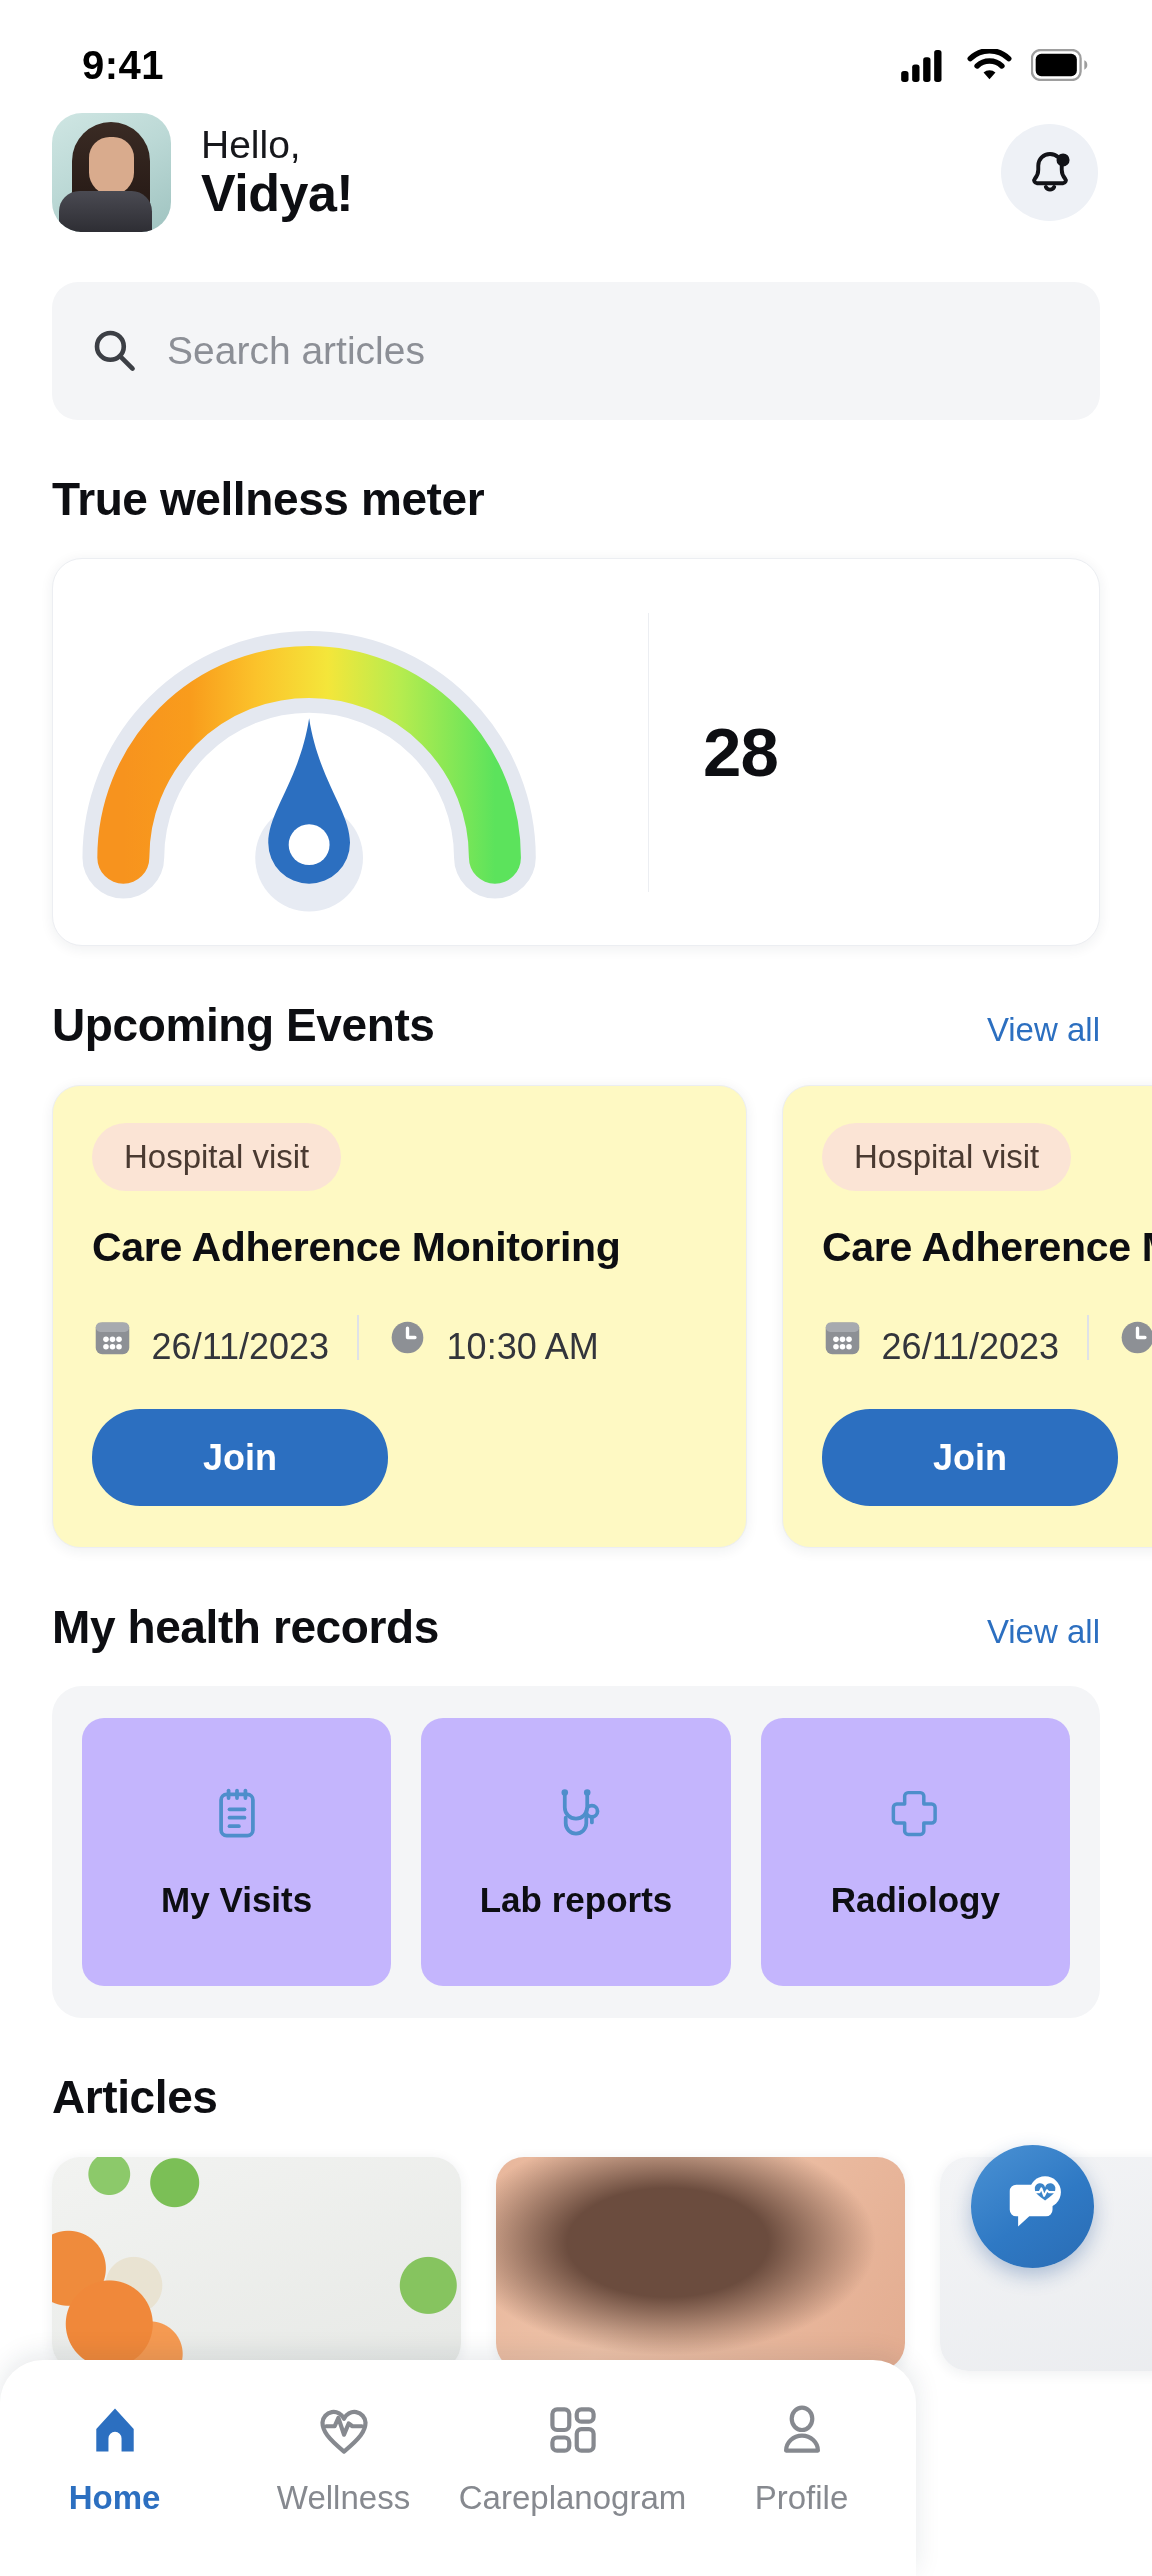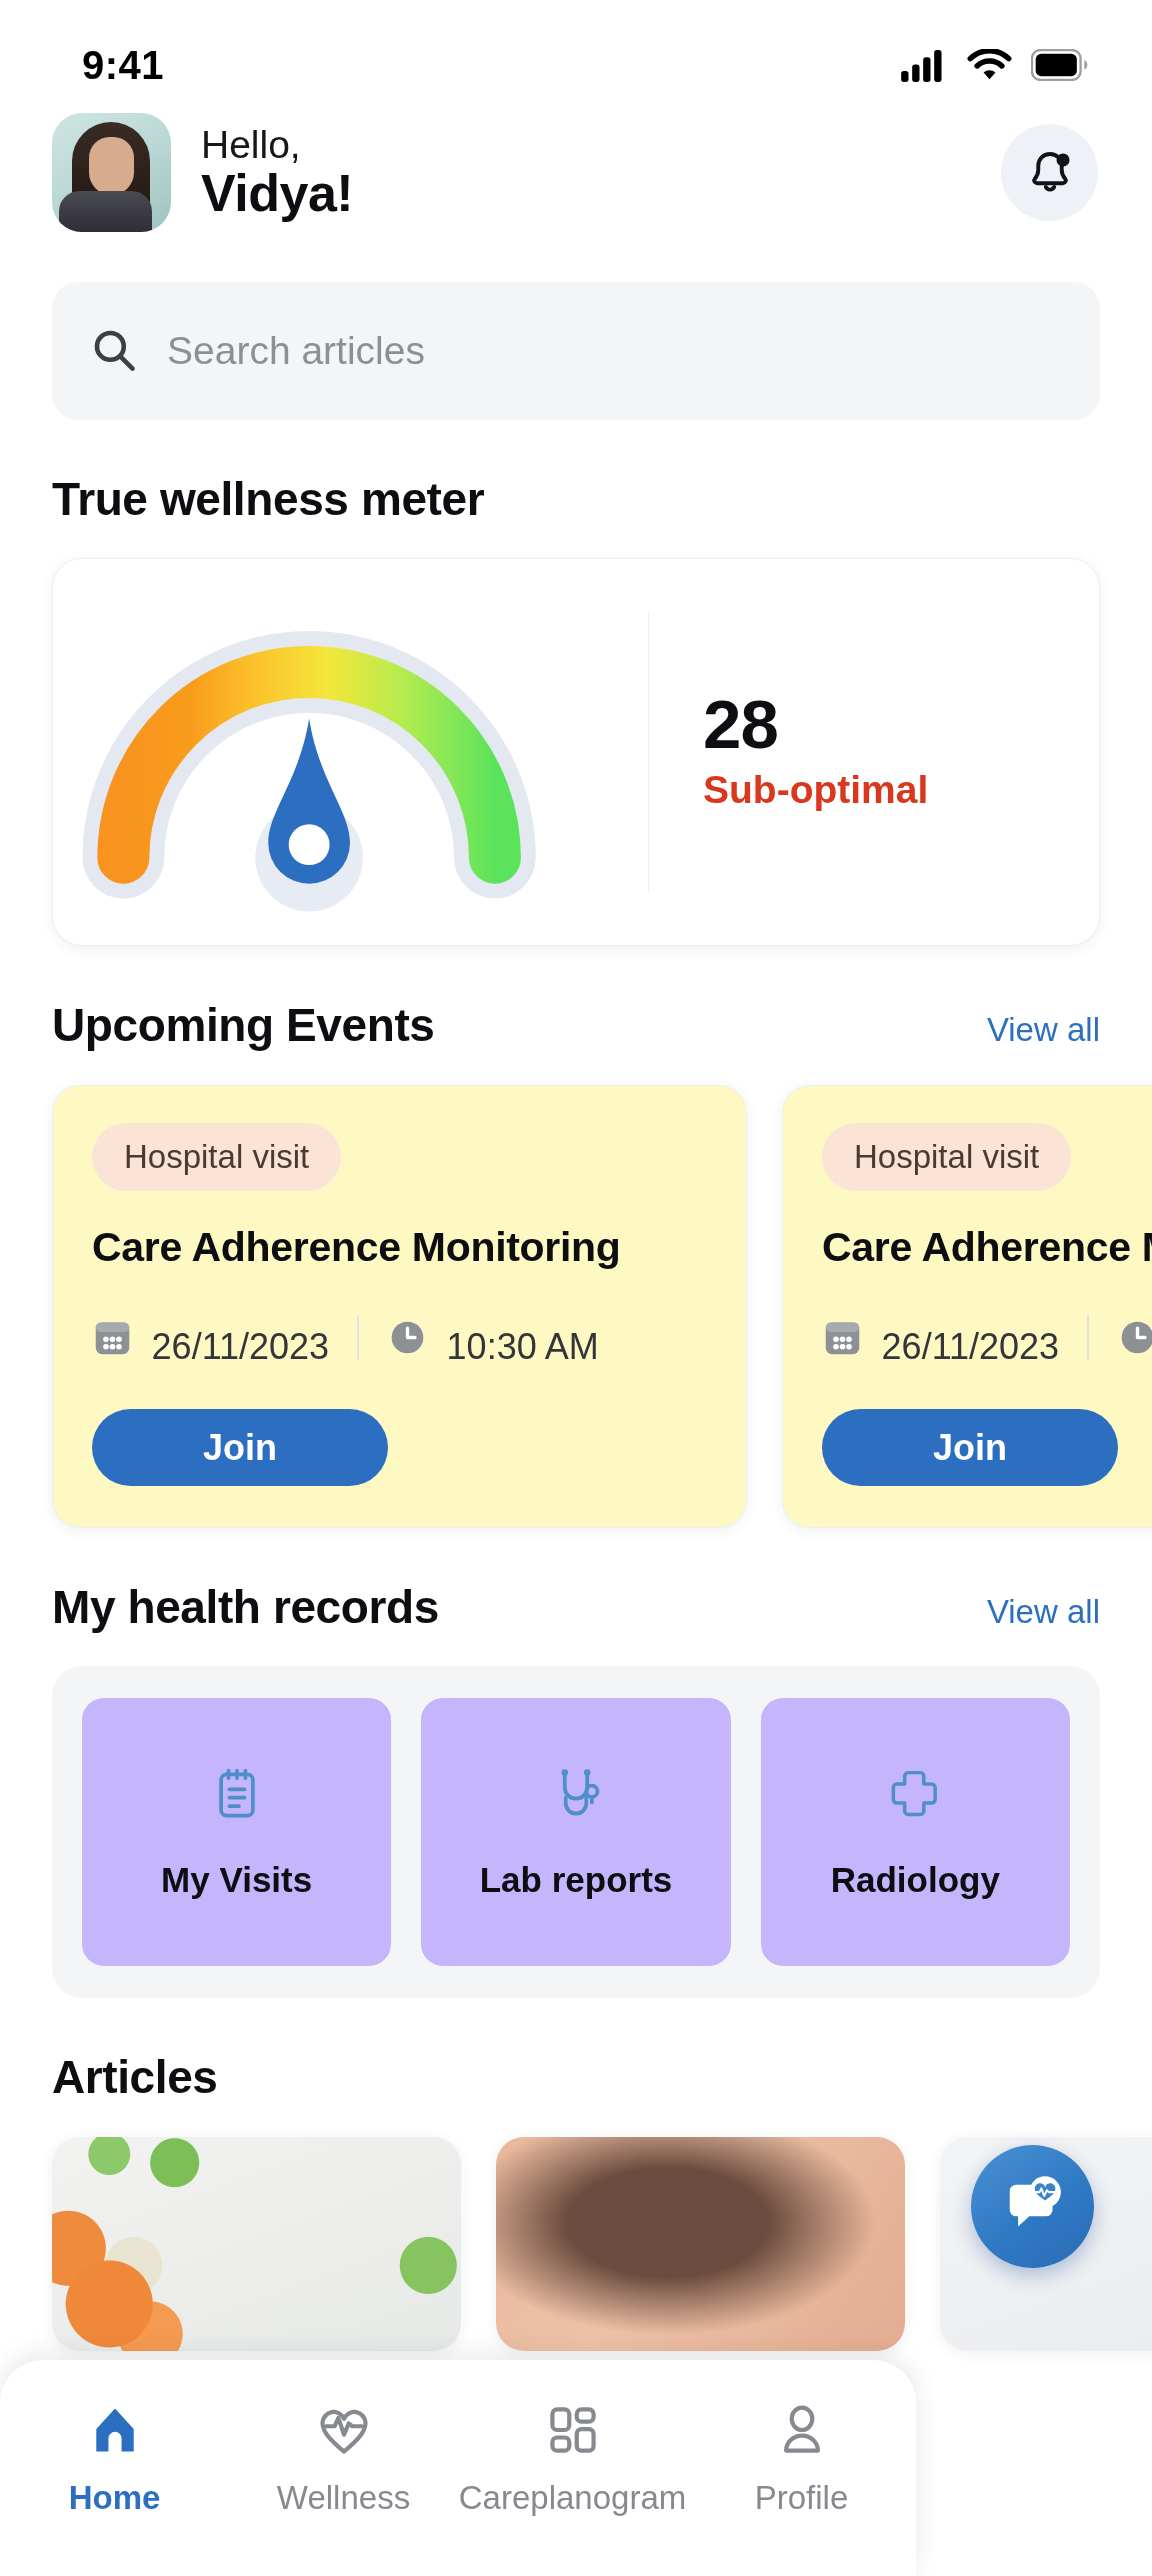--- a/index.html
+++ b/index.html
@@ -101,21 +101,21 @@
   }
   .event-title{
     font-size:41px; font-weight:700; color:#0d0e12; margin-top:33px;
     white-space:nowrap; letter-spacing:-0.3px;
   }
   .meta-row{ display:flex; align-items:center; gap:28px; margin-top:35px; }
   .meta{ display:flex; align-items:center; gap:18.6px; }
   .meta-txt{ font-size:36px; color:#33353b;margin-top:20px; }
   .meta-div{ width:1.9px; height:45px; background:#dfe2e8; }
   .join-btn{
-    margin-top:41px; width:296px; height:77px; border-radius:48px;
+    margin-top:41px; width:296px; height:97px; border-radius:48px;
     background:#2c6fc0; color:#fff; font-size:36px; font-weight:700;
     display:flex; align-items:center; justify-content:center;
   }
 
   
   .records-panel{
     margin:32px 52px 0 52px; background:#f4f5f7; border-radius:30px;
     padding:32px 30px; display:flex; gap:30px;
   }
   .record-tile{
@@ -245,21 +245,20 @@
       <circle cx="252" cy="300" r="58" fill="#E7EBF3"></circle>
 
       <g>
         <path d="M252 150 C262 216 296 250 296 284 a44 44 0 0 1 -88 0 C208 250 242 216 252 150 Z" fill="#2C6FC0"></path>
         <circle cx="252" cy="286" r="22" fill="#ffffff"></circle>
       </g>
     </svg>
   </div>
   <div class="score-col">
     <div class="score-val">28</div>
-    <div class="score-status" style="color:#D9381E">Sub-optimal</div>
   </div>
 </div>
 
 <div class="sec-head">
   <div class="sec-title">Upcoming Events</div>
   <div class="view-all">View all</div>
 </div>
 
 <div class="events-row">
 

